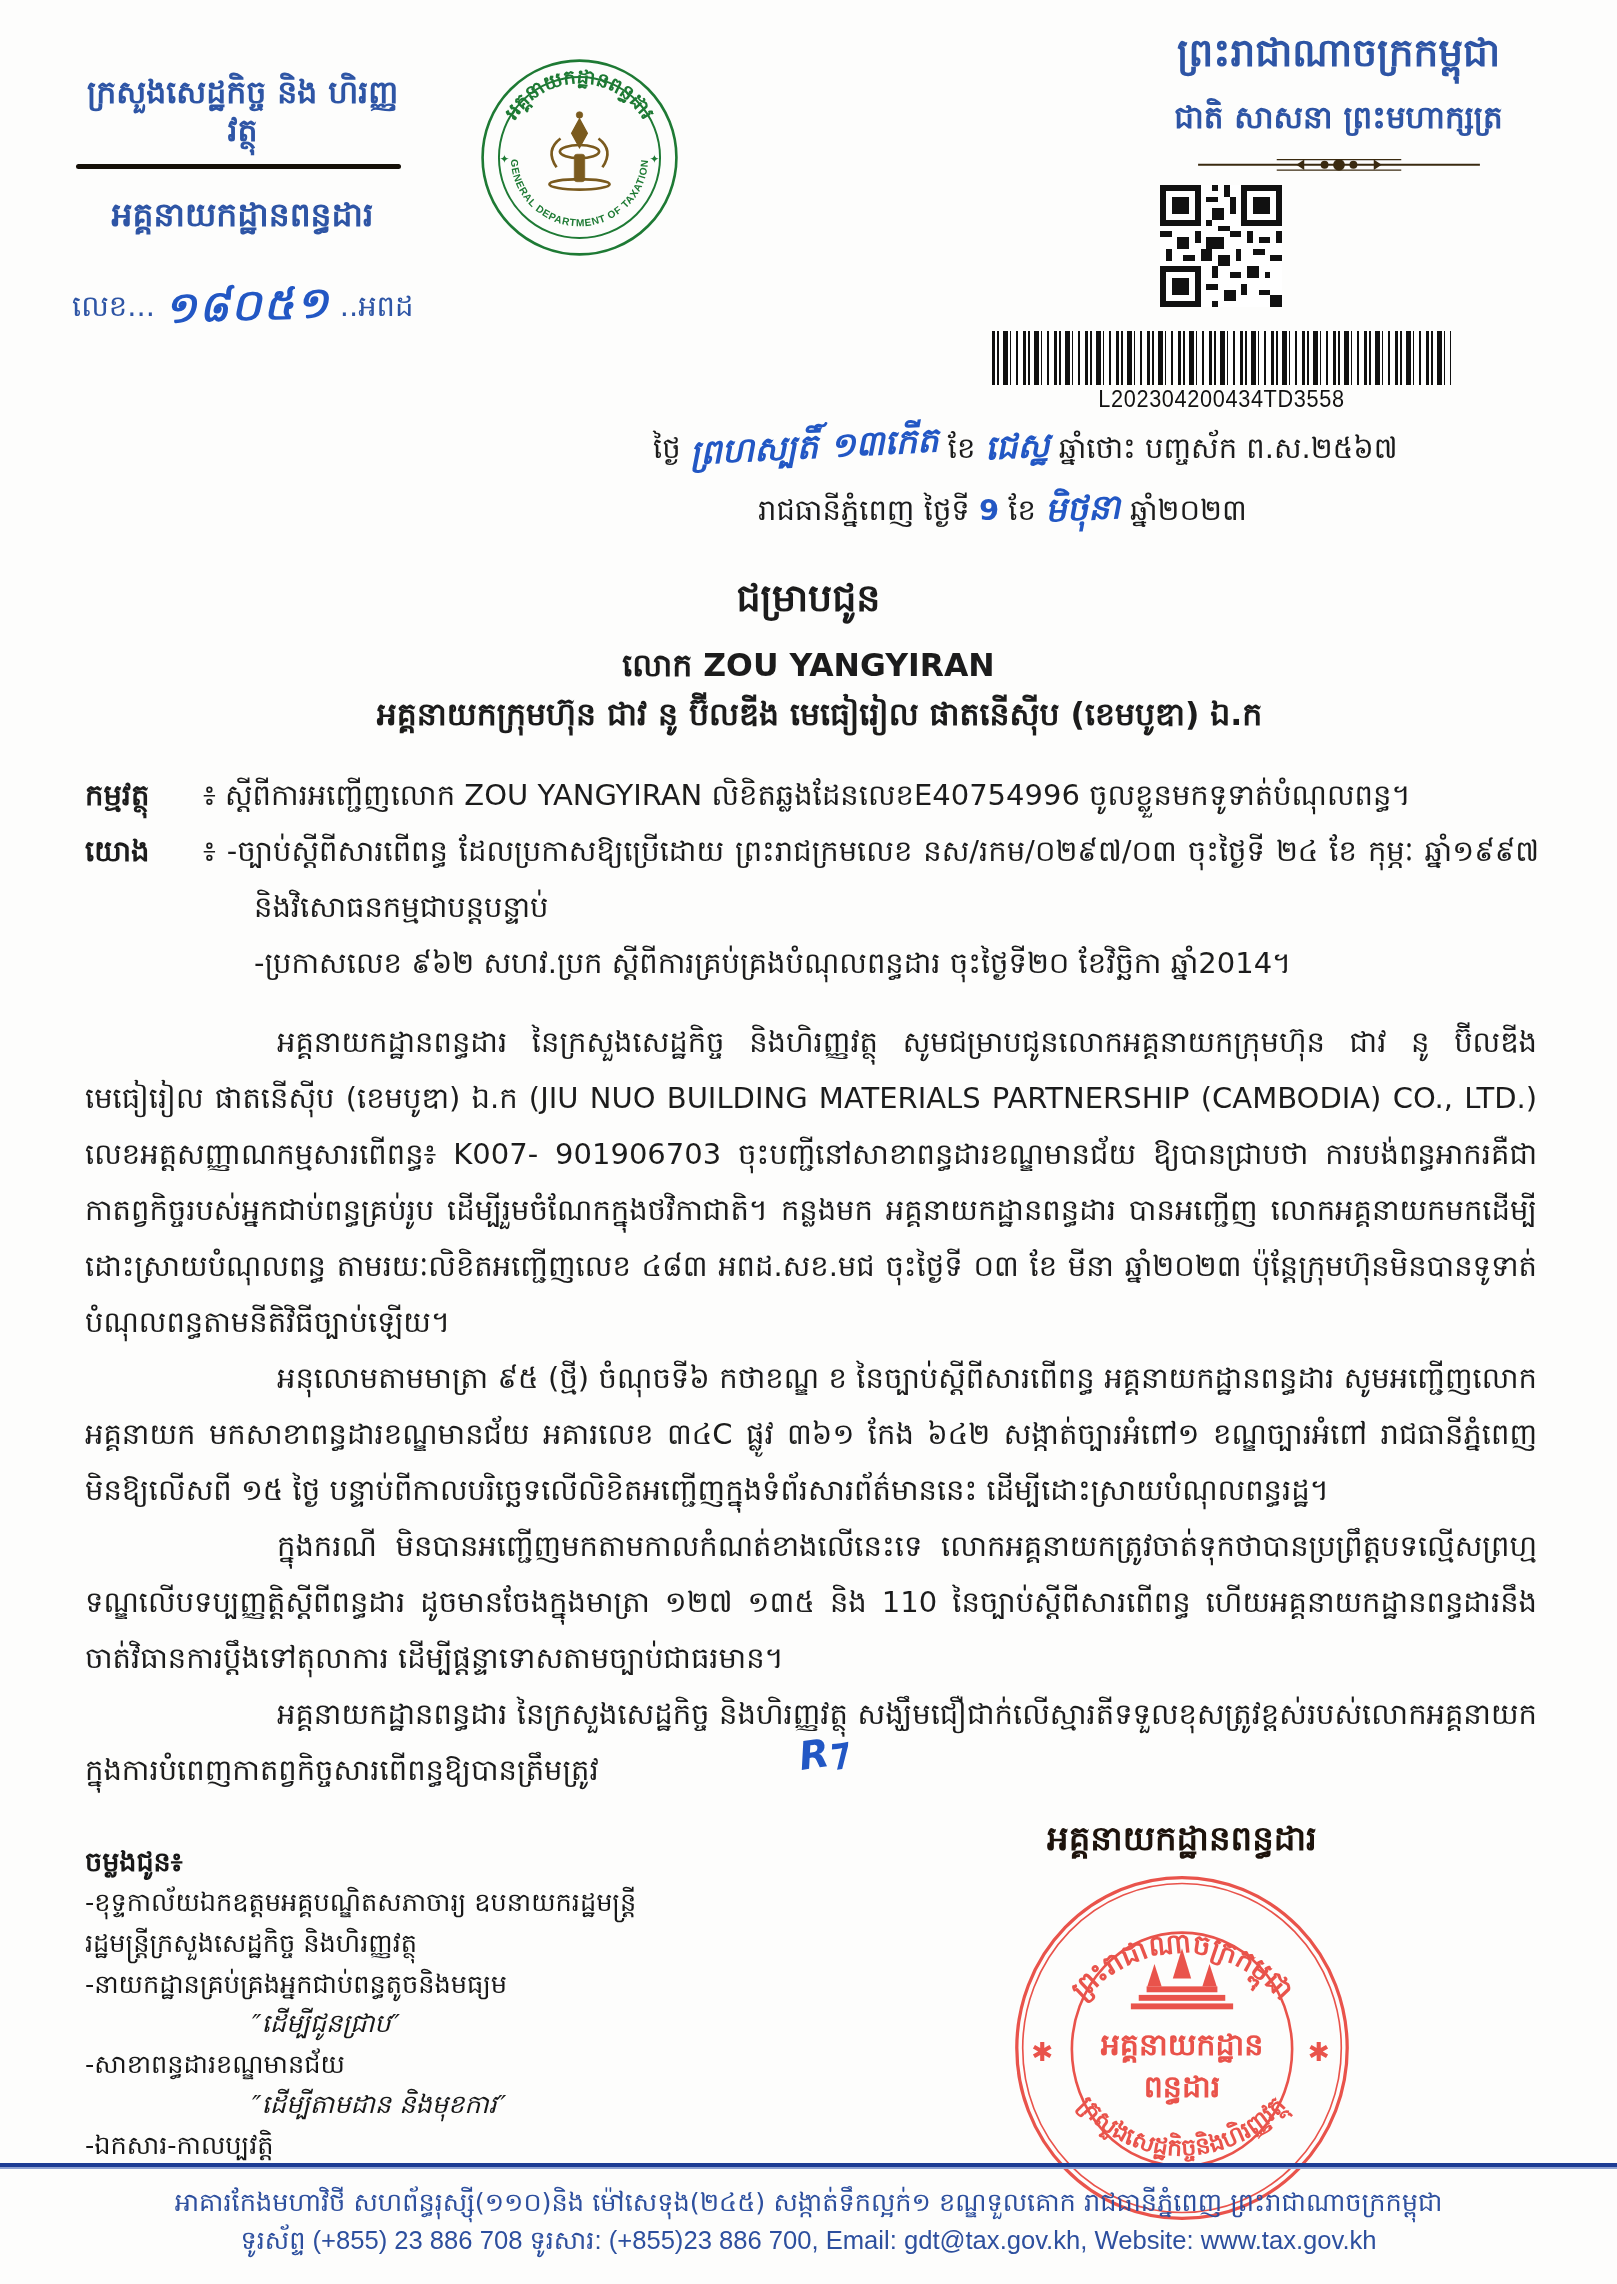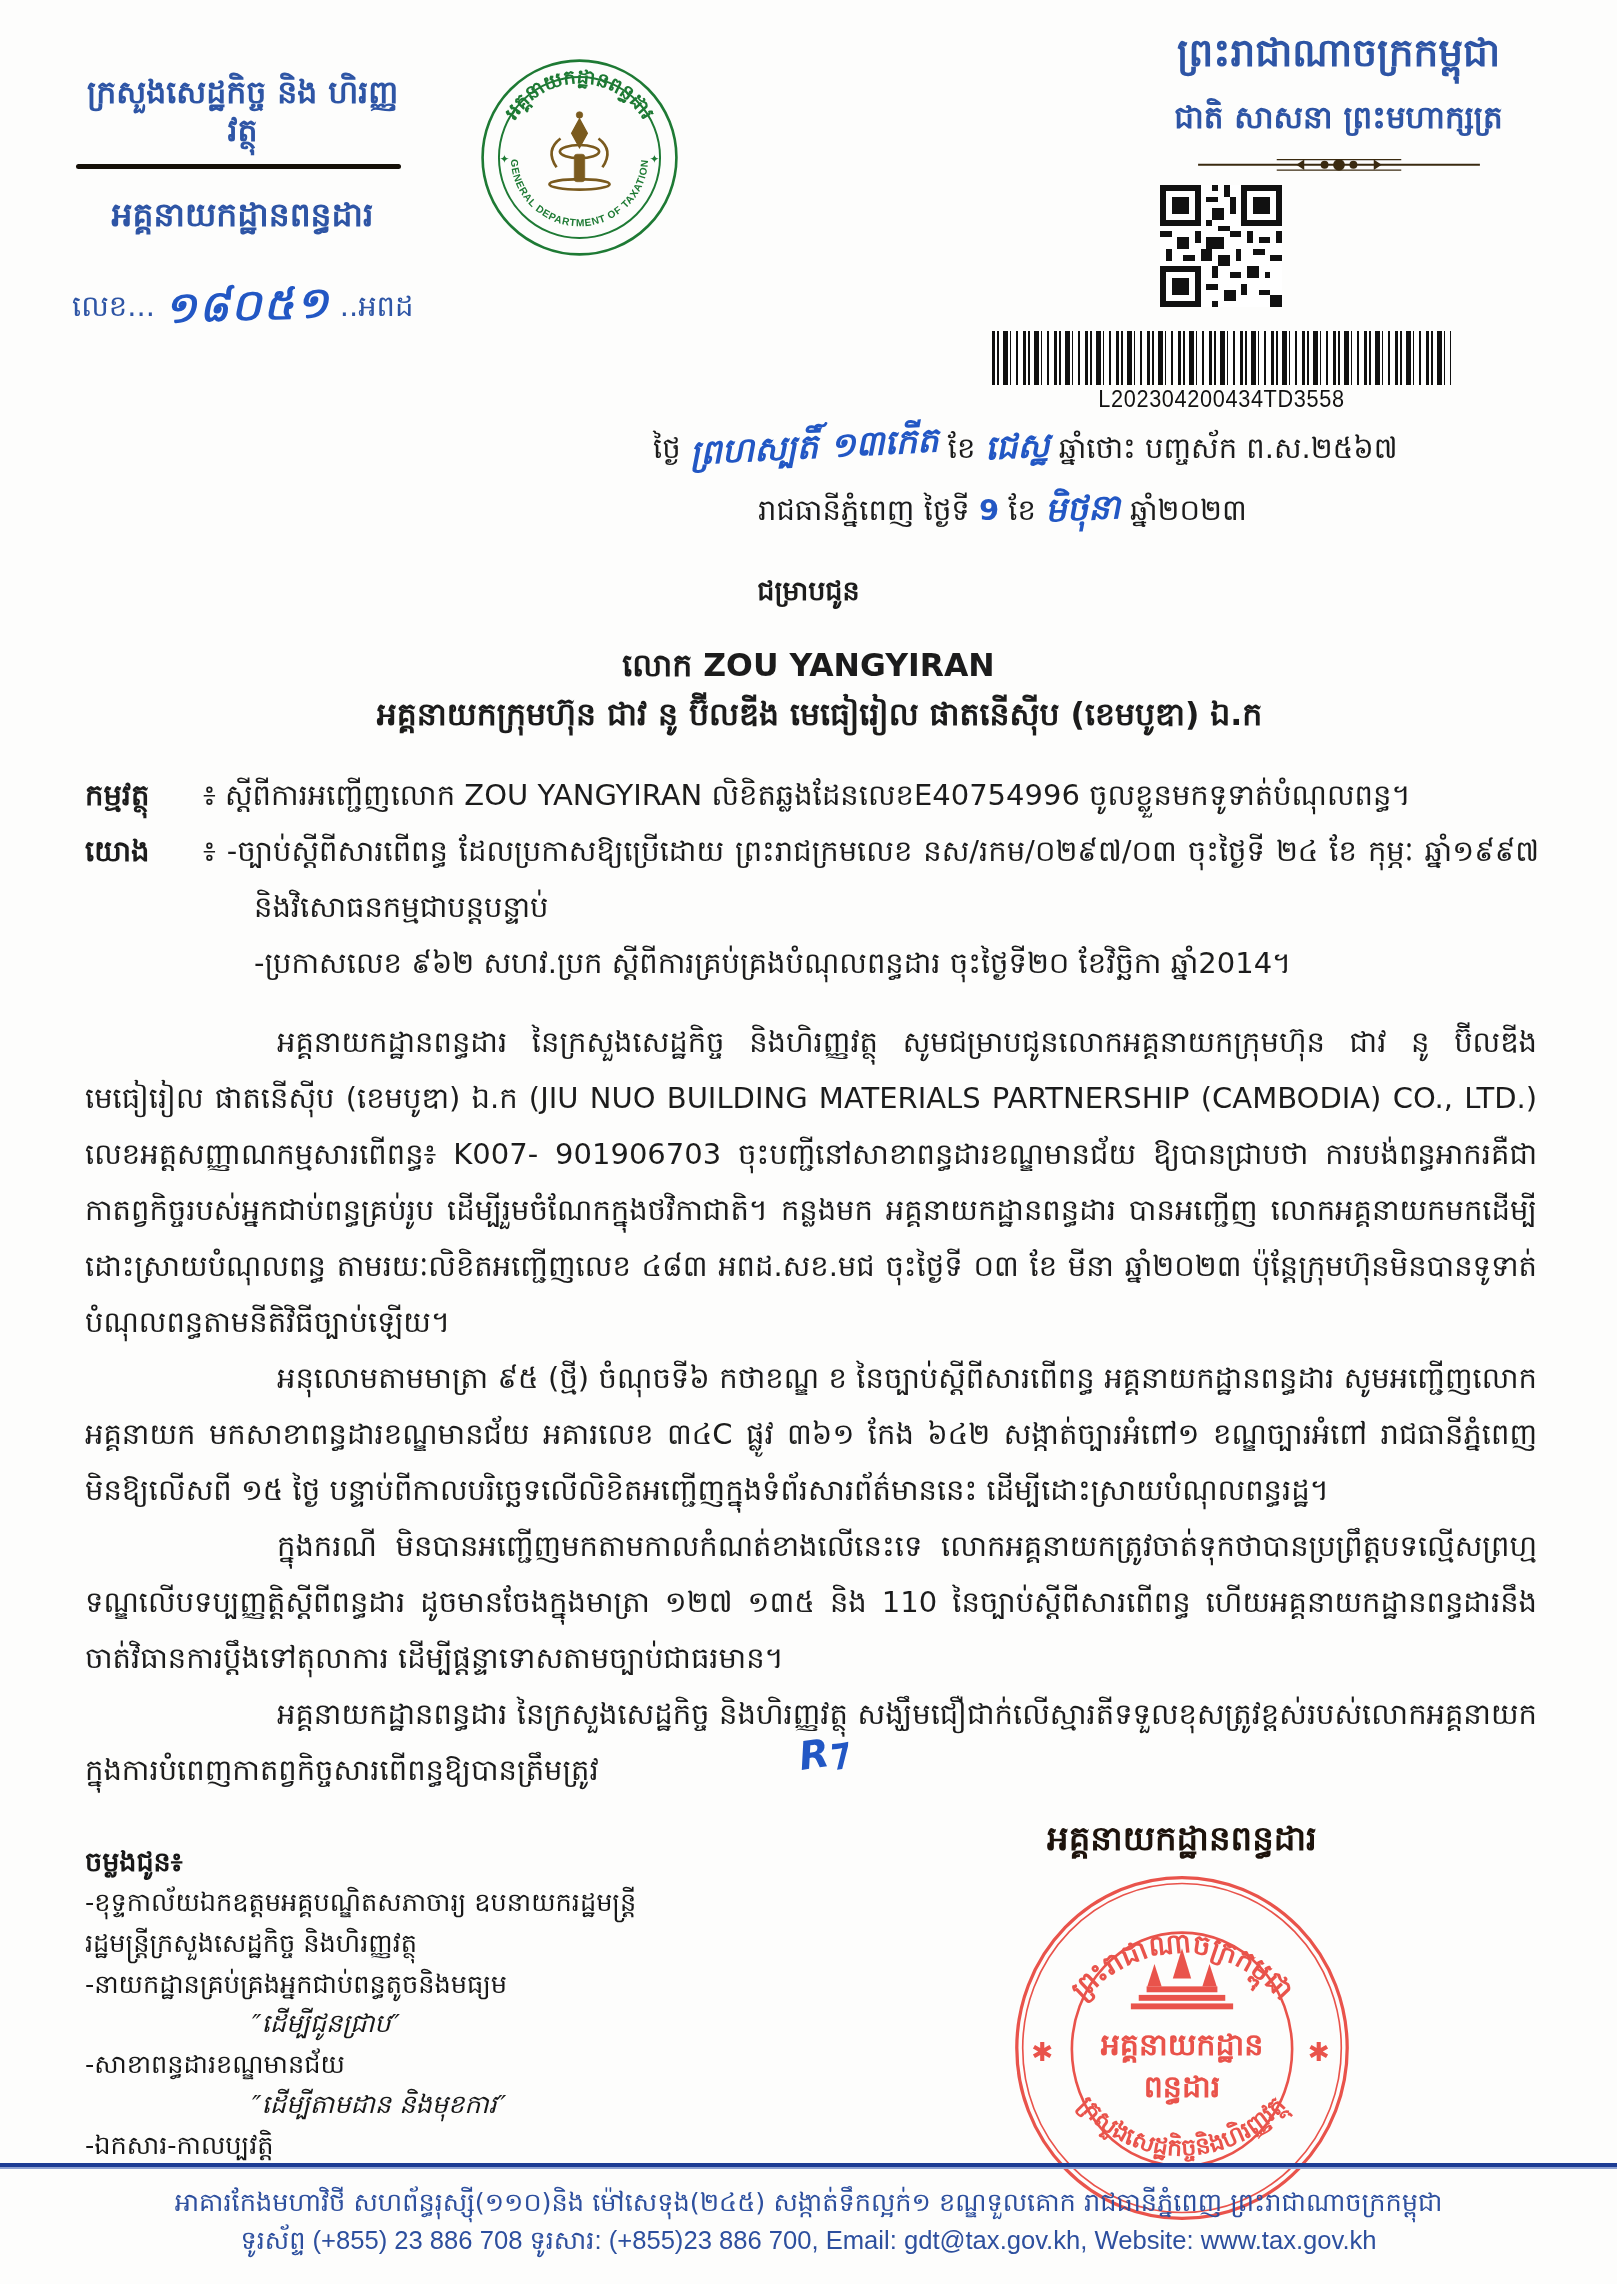--- a/index.html
+++ b/index.html
@@ -35,21 +35,21 @@
       #101010 23.6px 25.6px,#fff 25.6px 31px);
   }
   .barcode-number { font-family:"Liberation Sans",sans-serif; font-size:23.6px; letter-spacing:0.7px; color:#111;
     margin-top:1.3px; transform:scaleX(.92); }
   
   .dateline1 { position:absolute; left:653px; top:425px; width:847px; font-size:29px; white-space:nowrap; }
   .dateline2 { position:absolute; left:758px; top:487px; width:742px; font-size:29px; white-space:nowrap; }
   .dateline1 .hw, .dateline2 .hw { font-size:34px; transform:rotate(-3deg); font-weight:bold; }
   .blue-print { color:#2257c4; font-weight:bold; }
   
-  .doc-title { position:absolute; top:574px; left:0; width:100%; text-align:center; font-size:27px; font-weight:bold; }
+  .doc-title { position:absolute; top:574px; left:0; width:100%; text-align:center; font-size:38px; font-weight:bold; }
   .recipient-name { position:absolute; top:645px; left:0; width:100%; text-align:center; font-size:31.5px; font-weight:bold; }
   .recipient-company { position:absolute; top:694px; left:11px; width:100%; text-align:center; font-size:31.5px; font-weight:bold; }
   
   .meta { position:absolute; left:85px; top:767px; width:1454px; font-size:29px; line-height:56px; }
   .meta-row { display:flex; align-items:flex-start; }
   .meta-label { width:118px; font-weight:bold; flex:0 0 118px; }
   .meta-content { flex:1; }
   .subject-line { white-space:nowrap; }
   .ref-item { padding-left:51px; text-indent:-51px; text-align:justify; }
   .ref-item2 { padding-left:51px; }

